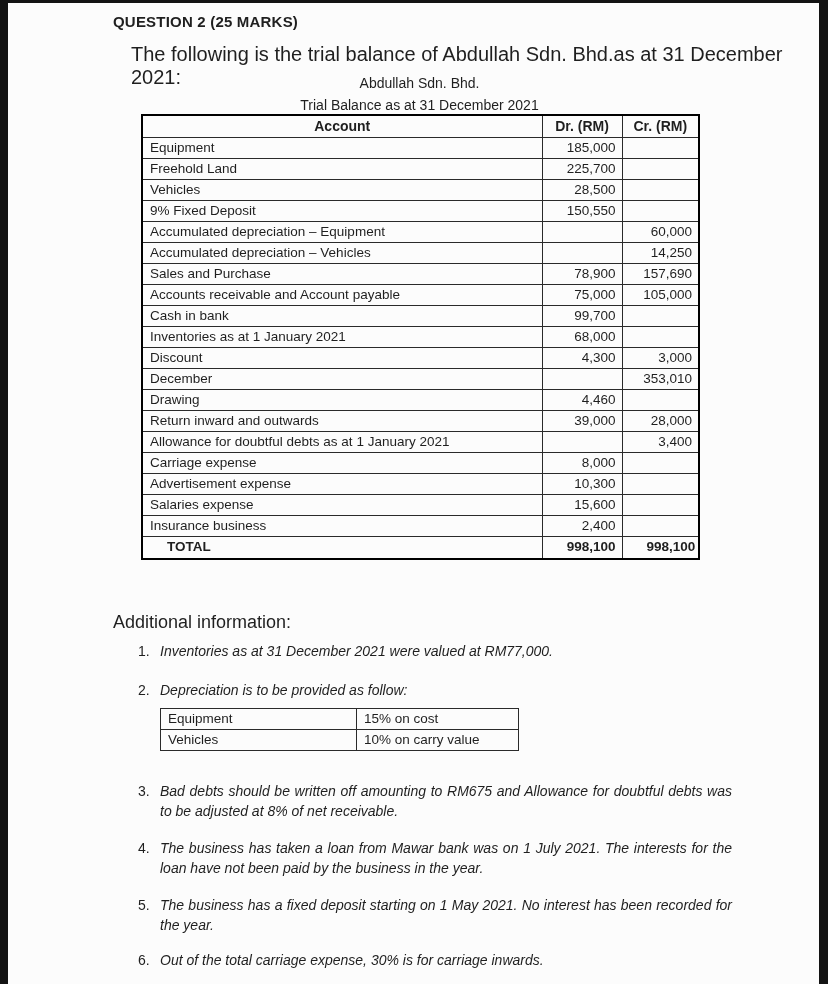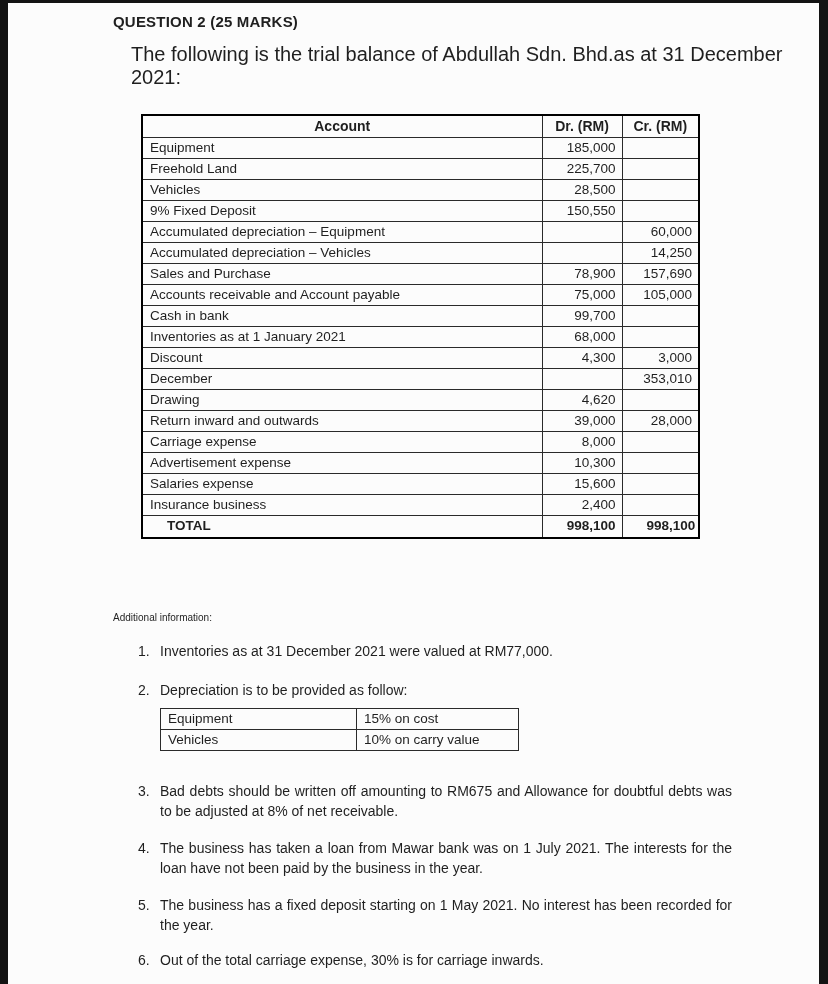--- a/index.html
+++ b/index.html
@@ -59,31 +59,31 @@
   table.tb col.c-account { width: 400px; }
   table.tb col.c-dr { width: 80px; }
   table.tb col.c-cr { width: 77px; }
   table.tb th { text-align: center; font-weight: bold; }
   table.tb td.acct { text-align: left; padding-left: 7px; }
   table.tb td.num { text-align: right; padding-right: 6px; }
   table.tb tr.total-row td { font-weight: bold; height: 23px; padding-left: 24px; }
 
   .addl-heading {
     left: 105px; top: 612px;
-    font-size: 10px;
+    font-size: 18px;
   }
   .list-item {
     left: 130px;
     font-size: 14px;
     display: flex;
     width: 594px;
     line-height: 19.5px;
   }
   .list-item .num { width: 22px; flex: 0 0 22px; }
-  .list-item .txt { flex: 1; }
+  .list-item .txt { flex: 1; font-style: italic; }
   .just .txt { text-align: justify; }
   .li-1 { top: 642px; }
   .li-2 { top: 681px; }
   .li-3 { top: 782px; }
   .li-4 { top: 839px; }
   .li-5 { top: 896px; }
   .li-6 { top: 951px; }
 
   table.dep {
     left: 152px; top: 708px;
@@ -105,20 +105,24 @@
 </style>
 </head>
 <body>
 
 <div class="page">
 
   <div class="abs q-title">QUESTION 2 (25 MARKS)</div>
 
   <div class="abs intro">The following is the trial balance of Abdullah Sdn. Bhd.as at 31 December 2021:</div>
 
+  <div class="abs centered-block">
+    <div>Abdullah Sdn. Bhd.</div>
+    <div>Trial Balance as at 31 December 2021</div>
+  </div>
 
   <table class="abs tb">
     <colgroup>
         <col class="c-account">
         <col class="c-dr">
         <col class="c-cr">
       </colgroup>
     <thead>
       <tr>
         <th>Account</th>
@@ -182,27 +186,32 @@
           <td class="num">4,300</td>
           <td class="num">3,000</td>
         </tr>
       <tr>
           <td class="acct">December</td>
           <td class="num"></td>
           <td class="num">353,010</td>
         </tr>
       <tr>
           <td class="acct">Drawing</td>
-          <td class="num">4,620</td>
+          <td class="num">4,460</td>
           <td class="num"></td>
         </tr>
       <tr>
           <td class="acct">Return inward and outwards</td>
           <td class="num">39,000</td>
           <td class="num">28,000</td>
+        </tr>
+      <tr>
+          <td class="acct">Allowance for doubtful debts as at 1 January 2021</td>
+          <td class="num"></td>
+          <td class="num">3,400</td>
         </tr>
       <tr>
           <td class="acct">Carriage expense</td>
           <td class="num">8,000</td>
           <td class="num"></td>
         </tr>
       <tr>
           <td class="acct">Advertisement expense</td>
           <td class="num">10,300</td>
           <td class="num"></td>

